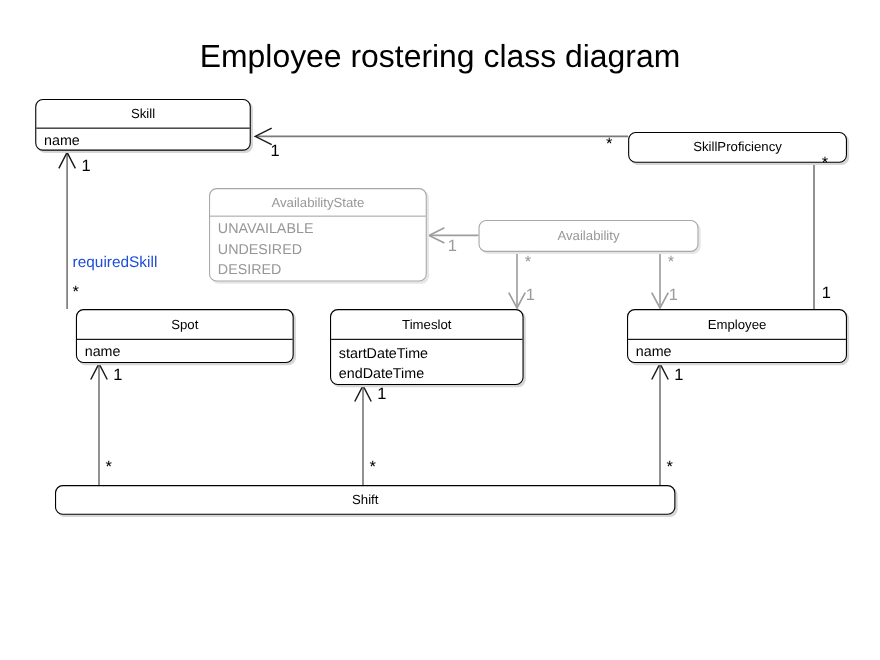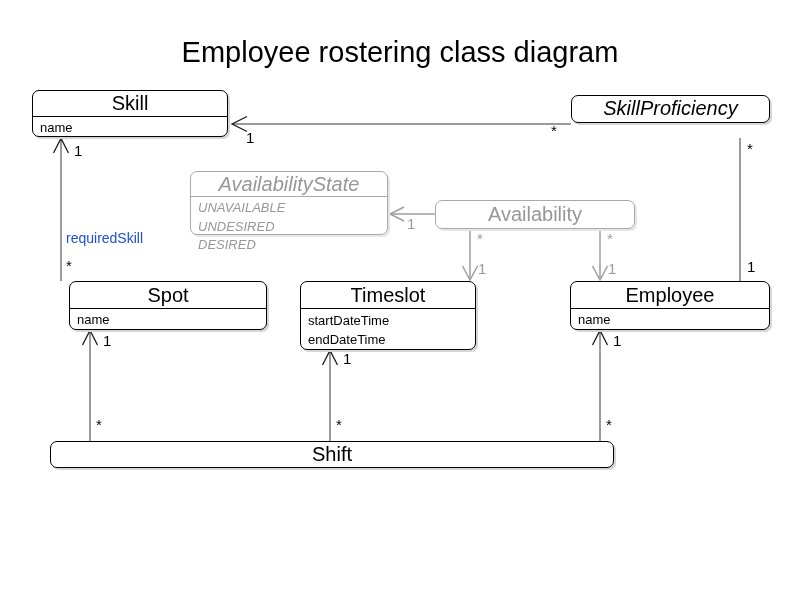--- a/index.html
+++ b/index.html
@@ -4,31 +4,31 @@
 <style>
   html,body{margin:0;padding:0;background:#ffffff;}
   #canvas{position:relative;width:800px;height:600px;background:#ffffff;overflow:hidden;
           font-family:"Liberation Sans",sans-serif;}
   #title{position:absolute;left:0;top:36px;width:800px;text-align:center;
          font-size:29px;color:#000;letter-spacing:0px;}
   svg.wires{position:absolute;left:0;top:0;width:800px;height:600px;}
 
   .cls{position:absolute;background:#ffffff;border:1.5px solid #000000;border-radius:7px;
        box-shadow:2px 2px 0 #d6d6d6;box-sizing:border-box;color:#000;}
-  .cls .hd{font-size:20px;text-align:center;overflow:hidden;}
+  .cls .hd{font-size:12px;text-align:center;overflow:hidden;}
   .cls .attrs{border-top:1.5px solid #000000;font-size:13px;padding:2px 0 0 7px;line-height:18px;}
   .cls.muted{border-color:#a9a9a9;color:#979797;box-shadow:2px 2px 0 #e6e6e6;}
   .cls.muted .attrs{border-top-color:#a9a9a9;}
 
   
   #skill        {left:32px; top:90px;  width:196px;height:47px;}
   #skill .hd    {line-height:25px;}
-  #skillprof    {left:571px;top:95px; width:199px;height:28px;font-style:italic;}
+  #skillprof    {left:571px;top:120px; width:199px;height:28px;}
   #skillprof .hd{line-height:25px;}
-  #availstate   {left:190px;top:171px; width:198px;height:64px;font-style:italic;}
+  #availstate   {left:190px;top:171px; width:198px;height:85px;}
   #availstate .hd{line-height:24px;}
   #availstate .attrs{line-height:18.5px;}
   #availability {left:435px;top:200px; width:200px;height:29px;}
   #availability .hd{line-height:26px;}
   #spot         {left:32px; top:281px; width:198px;height:49px;margin-left:37px;}
   #spot .hd     {line-height:26px;}
   #timeslot     {left:300px;top:281px; width:176px;height:69px;}
   #timeslot .hd {line-height:26px;}
   #timeslot .attrs{line-height:19px;}
   #employee     {left:570px;top:281px; width:200px;height:49px;}

